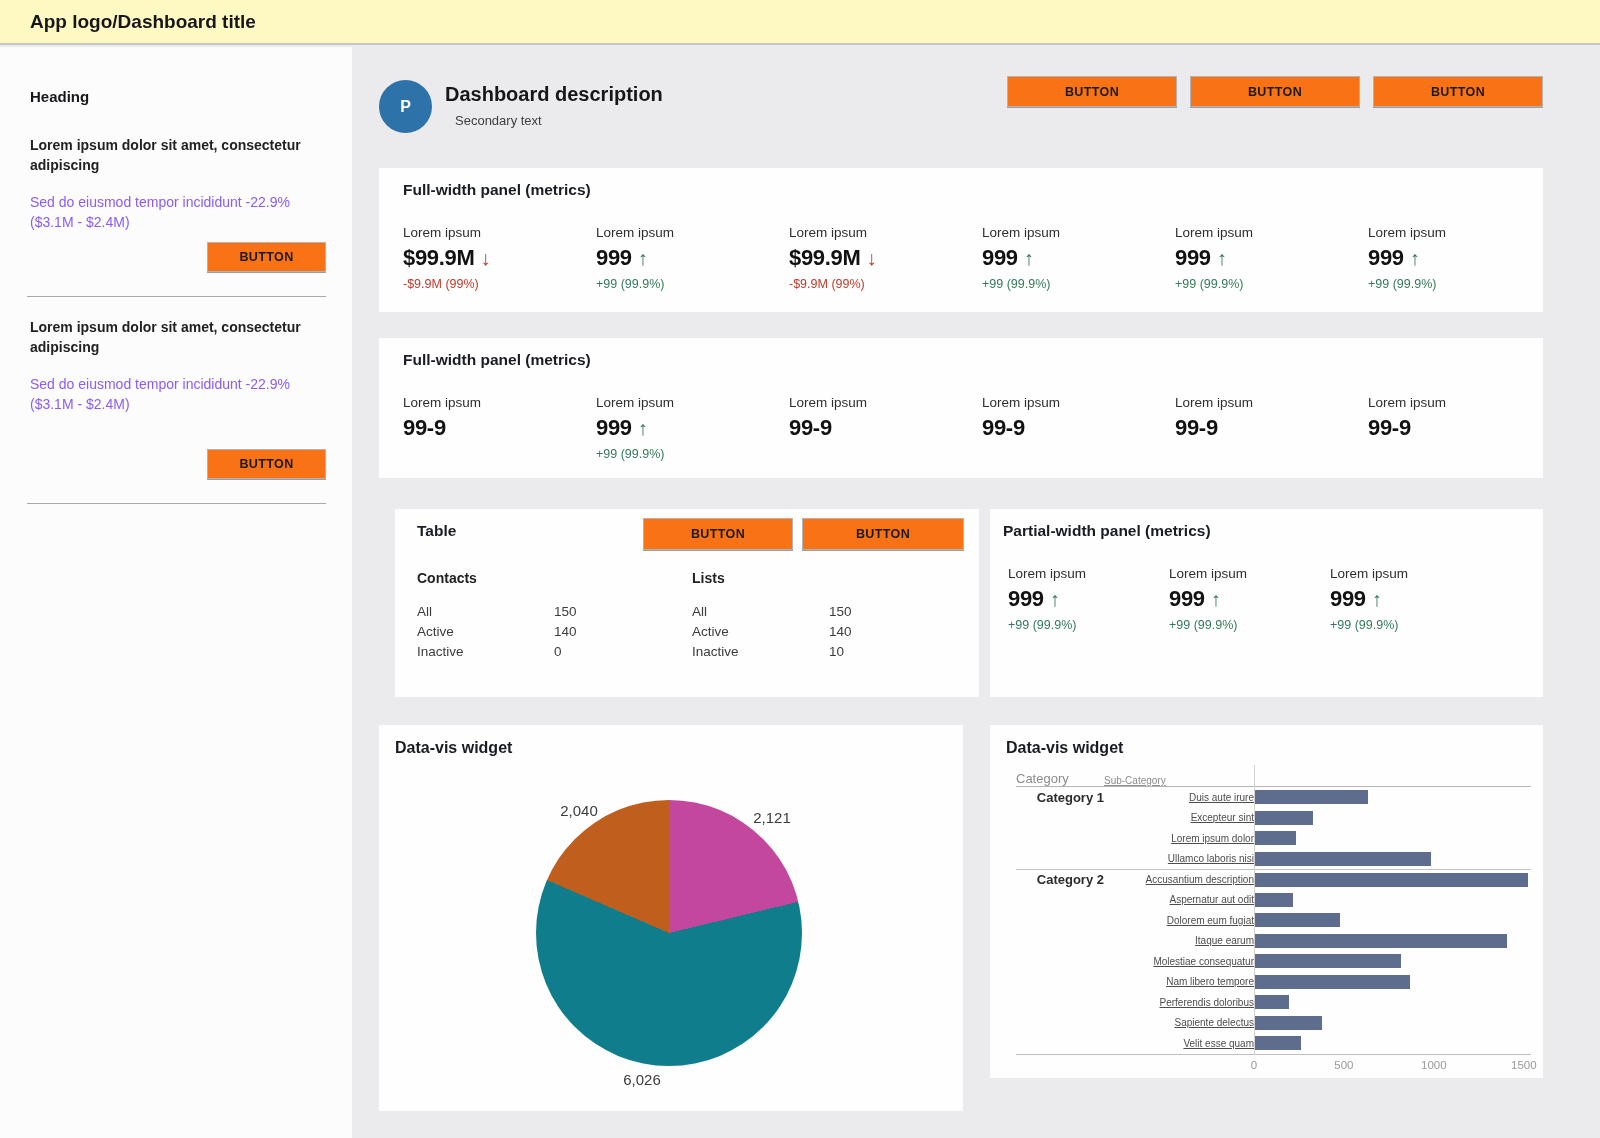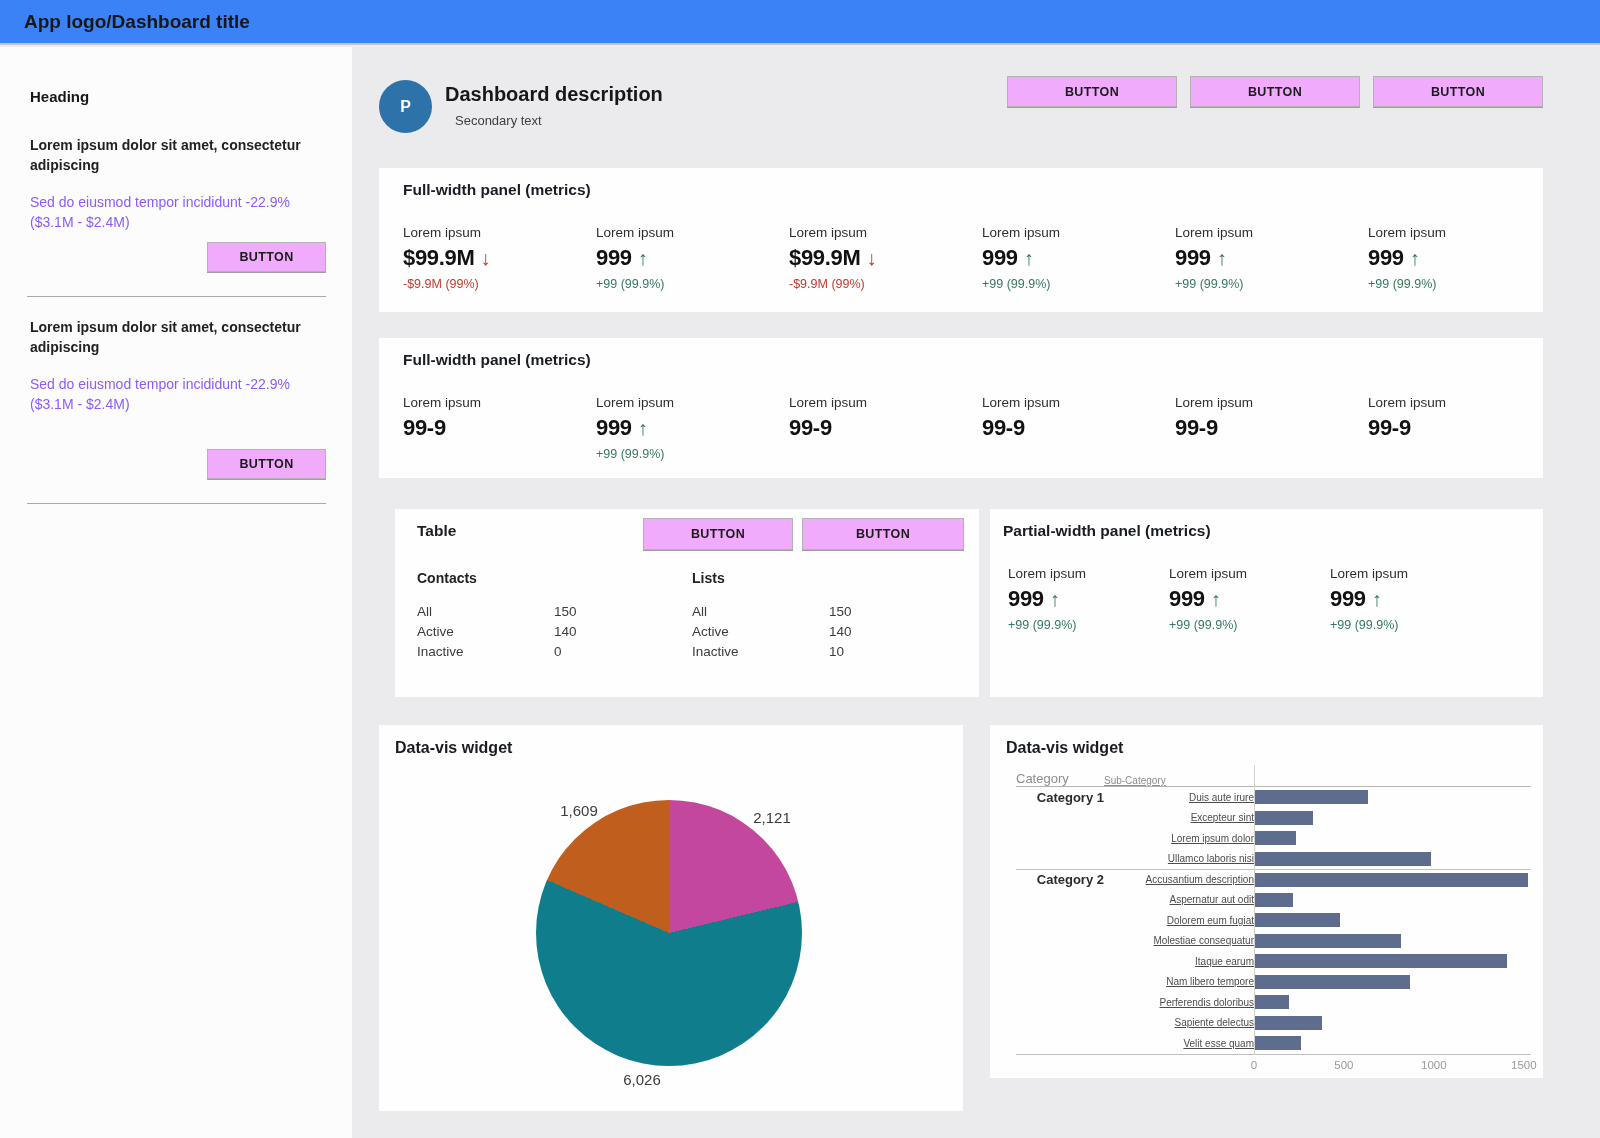--- a/index.html
+++ b/index.html
@@ -7,42 +7,42 @@
   body {
     font-family:"Liberation Sans", sans-serif;
     background:#ebebed;
     position:relative;
     overflow:hidden;
     color:#222;
   }
   
   .topbar {
     position:absolute; left:0; top:0; width:1600px; height:45px;
-    background:#3b82f6; border-bottom:2px solid #c6c6c6;
-    display:flex; align-items:center; padding-left:24px;
+    background:#fef9c3; border-bottom:2px solid #c6c6c6;
+    display:flex; align-items:center; padding-left:30px;
   }
   .topbar-title { font-size:19px; font-weight:bold; color:#17171b; }
 
   
   .sidebar {
     position:absolute; left:0; top:47px; width:353px; bottom:0;
     background:#fcfcfc;
   }
   .sb-heading { font-size:15px; font-weight:bold; color:#17171b; margin:41px 23px 0 30px; }
   .sb-section { padding:0 27px 0 30px; }
   .sb-title { font-size:14px; font-weight:bold; color:#222; line-height:20px; margin-top:30px; }
   .sb-body { font-size:14px; color:#8b5cf6; line-height:20px; margin-top:17px; }
   .sb-btn-row { display:flex; justify-content:flex-end; margin-top:10px; }
   .sb-divider { border:none; border-top:1px solid #a9a9a9; margin:24px 27px 0 27px; }
   .sb-section.second .sb-title { margin-top:20px; }
   .sb-section.second .sb-btn-row { margin-top:35px; }
 
   
   .btn {
-    background:#f0abfc; border:1px solid #b3b3b3; box-shadow:0 1px 0 #9e9e9e;
+    background:#f97316; border:1px solid #b3b3b3; box-shadow:0 1px 0 #9e9e9e;
     font-family:"Liberation Sans", sans-serif;
     font-size:12.5px; font-weight:bold; letter-spacing:.4px; color:#1b1b1b;
     width:119px; height:30px; cursor:pointer;
   }
 
   
   .main { position:absolute; left:352px; top:47px; right:0; bottom:0; background:#ebebed; }
 
   .avatar {
     position:absolute; left:27px; top:33px; width:53px; height:53px; border-radius:50%;
@@ -291,21 +291,21 @@
     <div class="metric-delta up">+99 (99.9%)</div>
   </div>
       </div>
   </div>
 
   <div class="panel p-pie">
     <div class="panel-title">Data-vis widget</div>
     <div class="pie" id="pie" style="background: conic-gradient(rgb(195, 72, 157) 0deg, rgb(195, 72, 157) 76.4deg, rgb(16, 125, 141) 76.4deg, rgb(16, 125, 141) 293.47deg, rgb(192, 95, 29) 293.47deg, rgb(192, 95, 29) 360deg);"></div>
     <div class="pie-label pl-pink" id="pl-0">2,121</div>
     <div class="pie-label pl-teal" id="pl-1">6,026</div>
-    <div class="pie-label pl-orange" id="pl-2">1,609</div>
+    <div class="pie-label pl-orange" id="pl-2">2,040</div>
   </div>
 
   <div class="panel p-bar">
     <div class="panel-title">Data-vis widget</div>
     <div class="bar-chart">
       <div class="bc-vline"></div>
       <div class="bc-header">
         <span class="bc-cat">Category</span>
         <span class="bc-sub">Sub-Category</span>
         <span class="bc-barcell"></span>
@@ -355,30 +355,30 @@
   </div>
           <div class="bc-row">
     <span class="bc-cat"></span>
     <span class="bc-sub">Dolorem eum fugiat</span>
     <span class="bc-barcell">
               <span class="bc-bar" style="width: 30.5195%; background: rgb(94, 108, 142);"></span>
             </span>
   </div>
           <div class="bc-row">
     <span class="bc-cat"></span>
+    <span class="bc-sub">Itaque earum</span>
+    <span class="bc-barcell">
+              <span class="bc-bar" style="width: 90.9091%; background: rgb(94, 108, 142);"></span>
+            </span>
+  </div>
+          <div class="bc-row">
+    <span class="bc-cat"></span>
     <span class="bc-sub">Molestiae consequatur</span>
     <span class="bc-barcell">
               <span class="bc-bar" style="width: 52.5974%; background: rgb(94, 108, 142);"></span>
-            </span>
-  </div>
-          <div class="bc-row">
-    <span class="bc-cat"></span>
-    <span class="bc-sub">Itaque earum</span>
-    <span class="bc-barcell">
-              <span class="bc-bar" style="width: 90.9091%; background: rgb(94, 108, 142);"></span>
             </span>
   </div>
           <div class="bc-row">
     <span class="bc-cat"></span>
     <span class="bc-sub">Nam libero tempore</span>
     <span class="bc-barcell">
               <span class="bc-bar" style="width: 55.8442%; background: rgb(94, 108, 142);"></span>
             </span>
   </div>
           <div class="bc-row">

